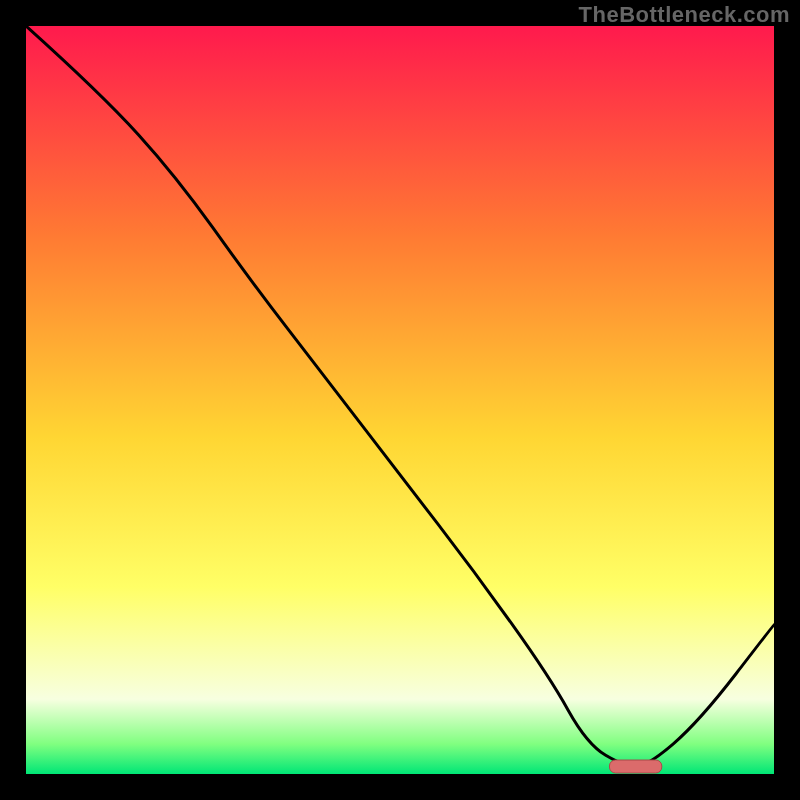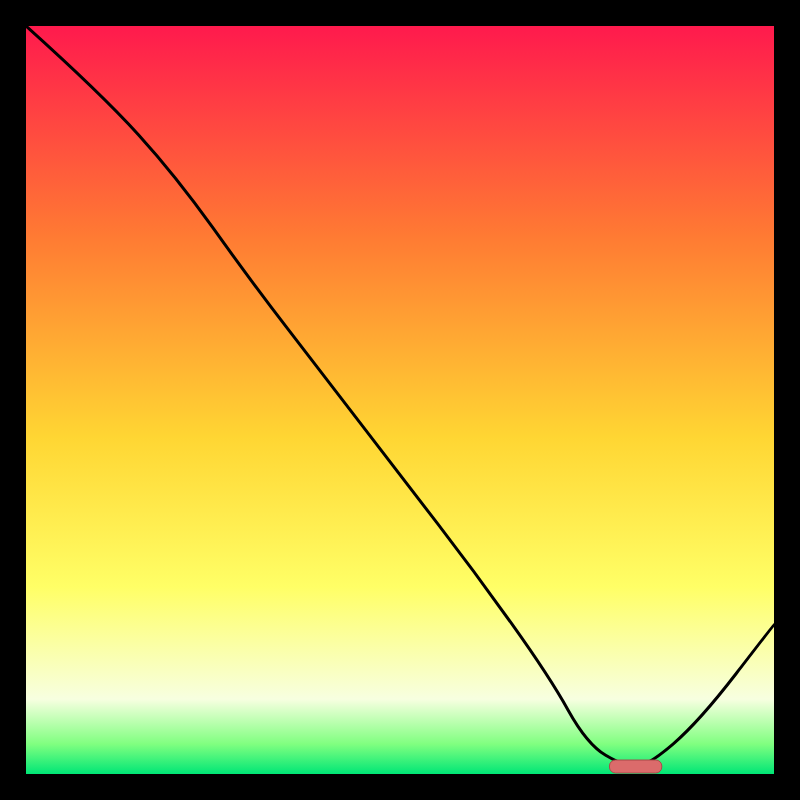--- a/index.html
+++ b/index.html
@@ -33,20 +33,21 @@
     width: 748px;
     height: 748px;
   }
   svg { display: block; }
 </style>
 </head>
 <body>
 
 <div class="frame">
 
+  <div class="watermark">TheBottleneck.com</div>
 
   <div class="plot-wrap">
     <svg id="plot-svg" width="748" height="748" viewBox="0 0 748 748">
       <defs>
         <linearGradient id="bg-grad" x1="0" y1="0" x2="0" y2="1">
           <stop id="g0" offset="0%" stop-color="#ff1a4d"></stop>
           <stop id="g1" offset="28%" stop-color="#ff7a33"></stop>
           <stop id="g2" offset="55%" stop-color="#ffd633"></stop>
           <stop id="g3" offset="75%" stop-color="#ffff66"></stop>
           <stop id="g4" offset="90%" stop-color="#f7ffe0"></stop>

